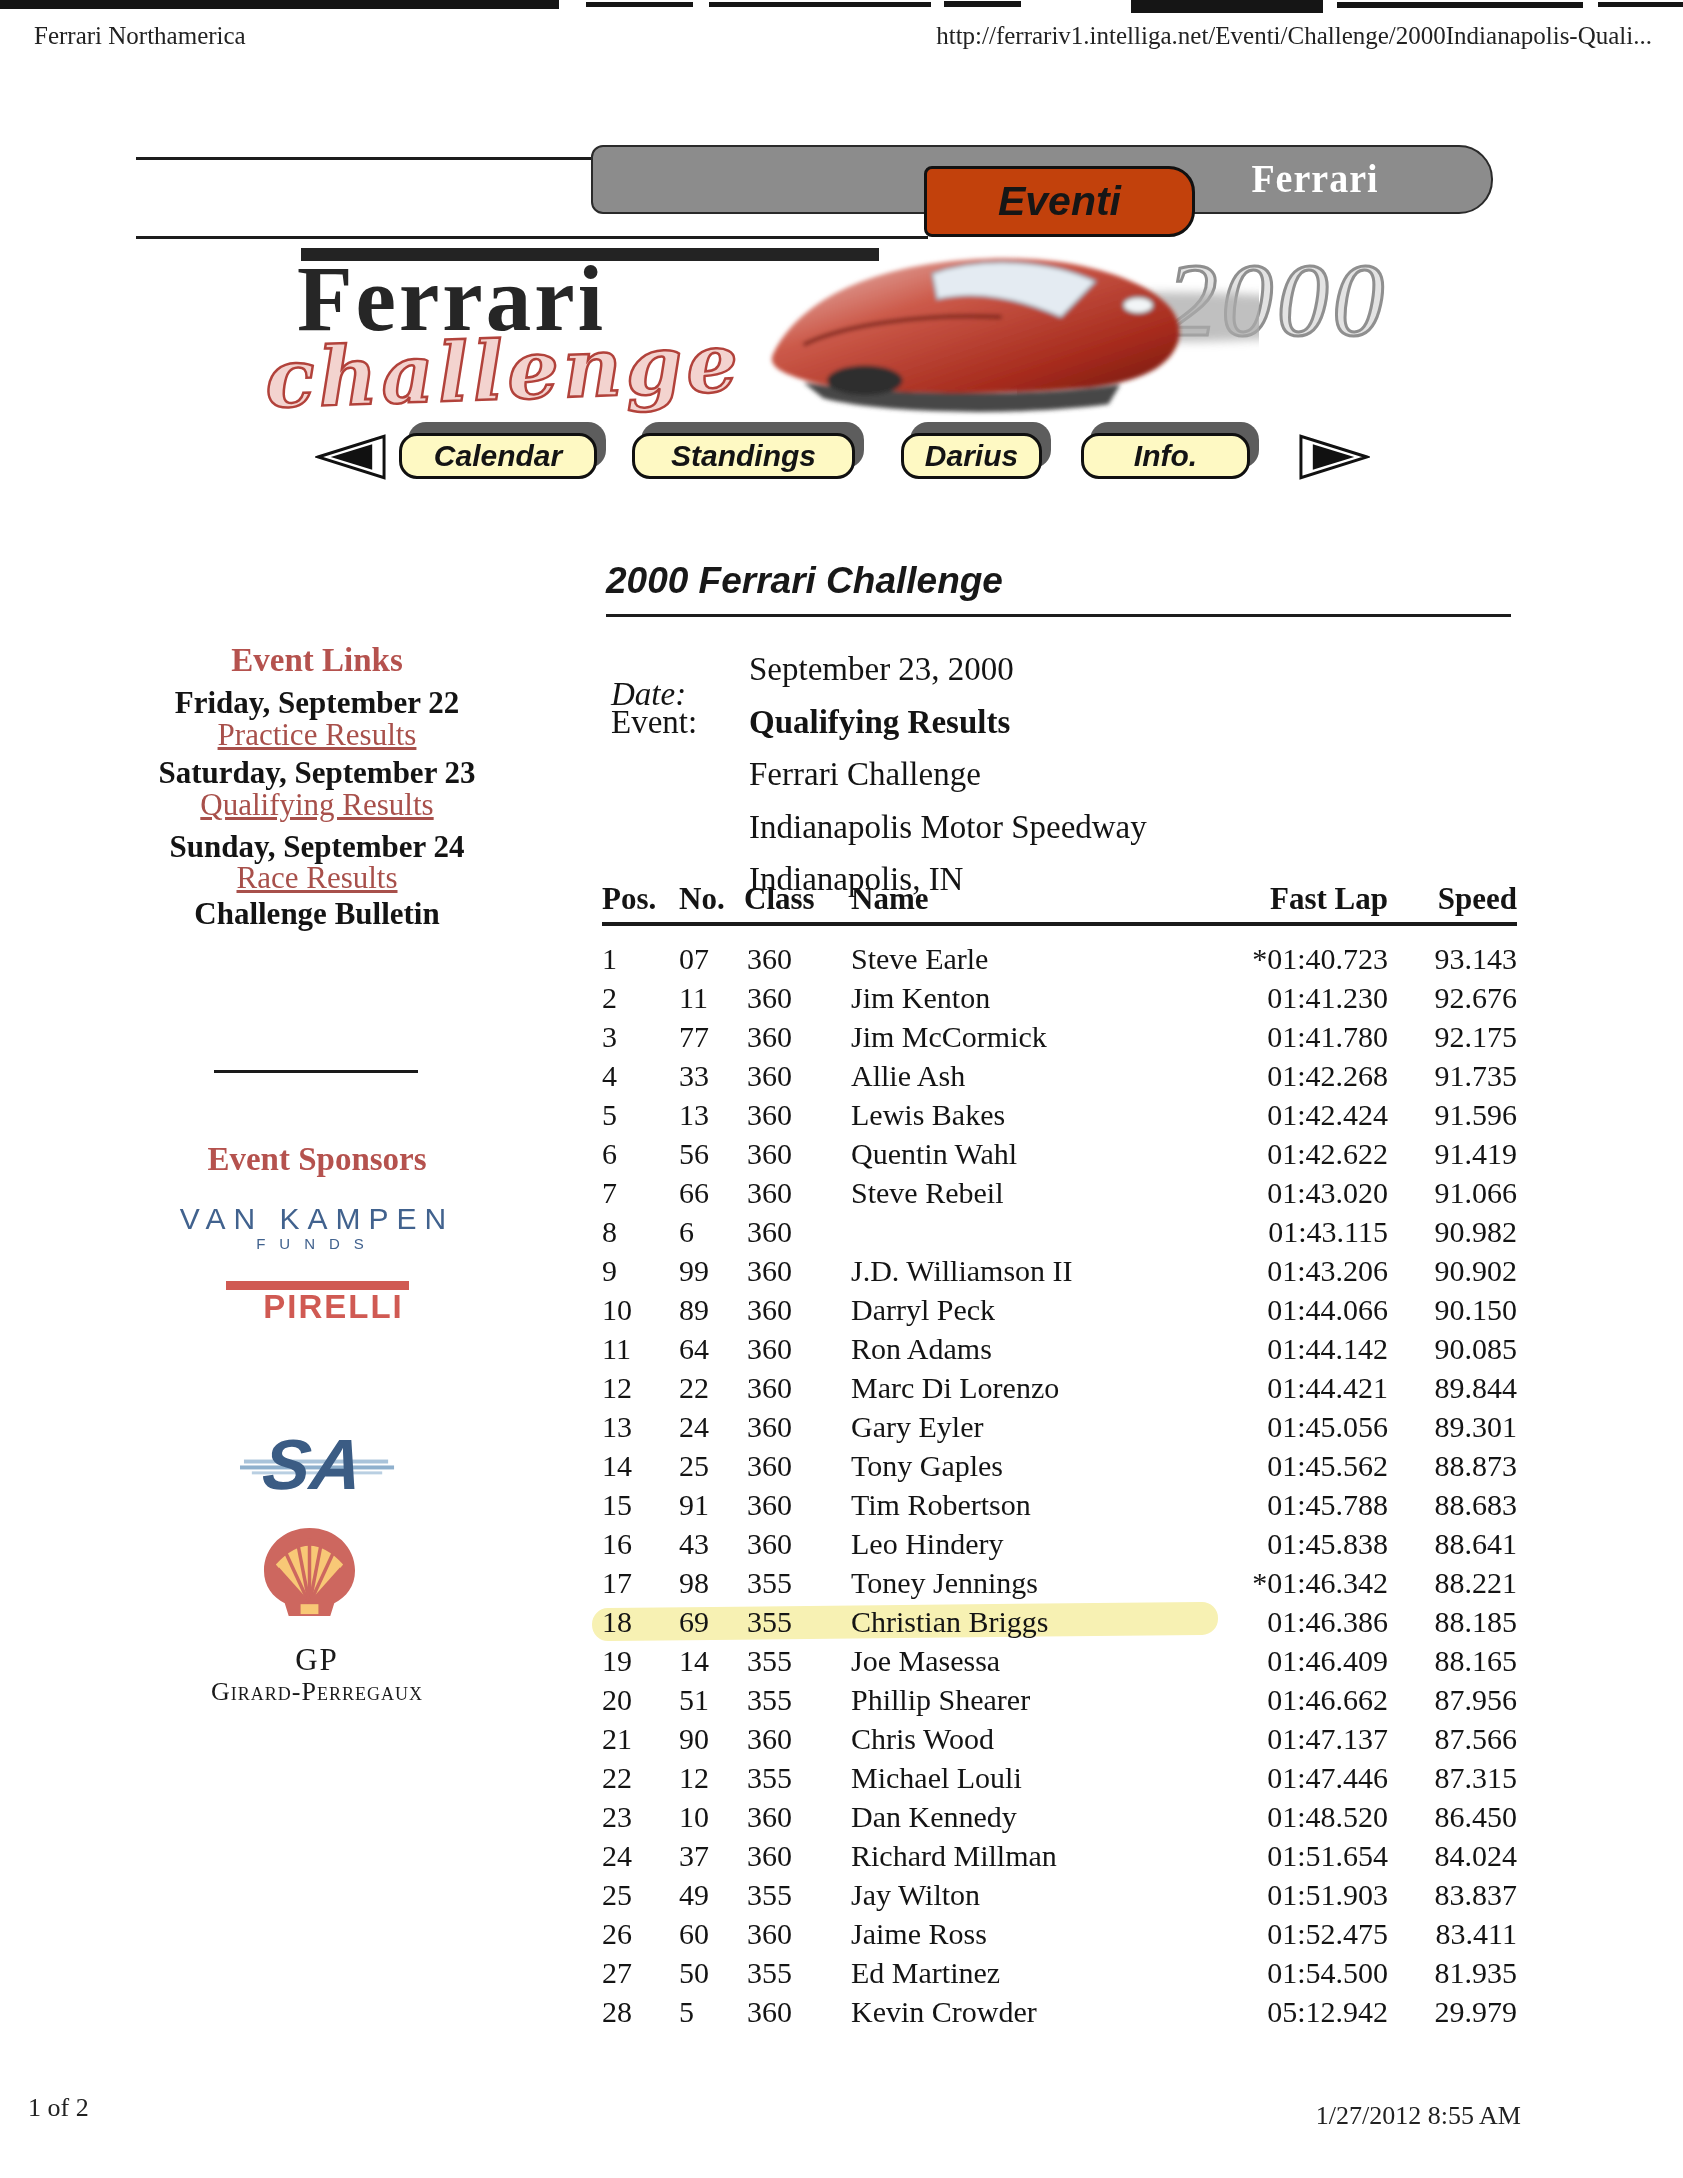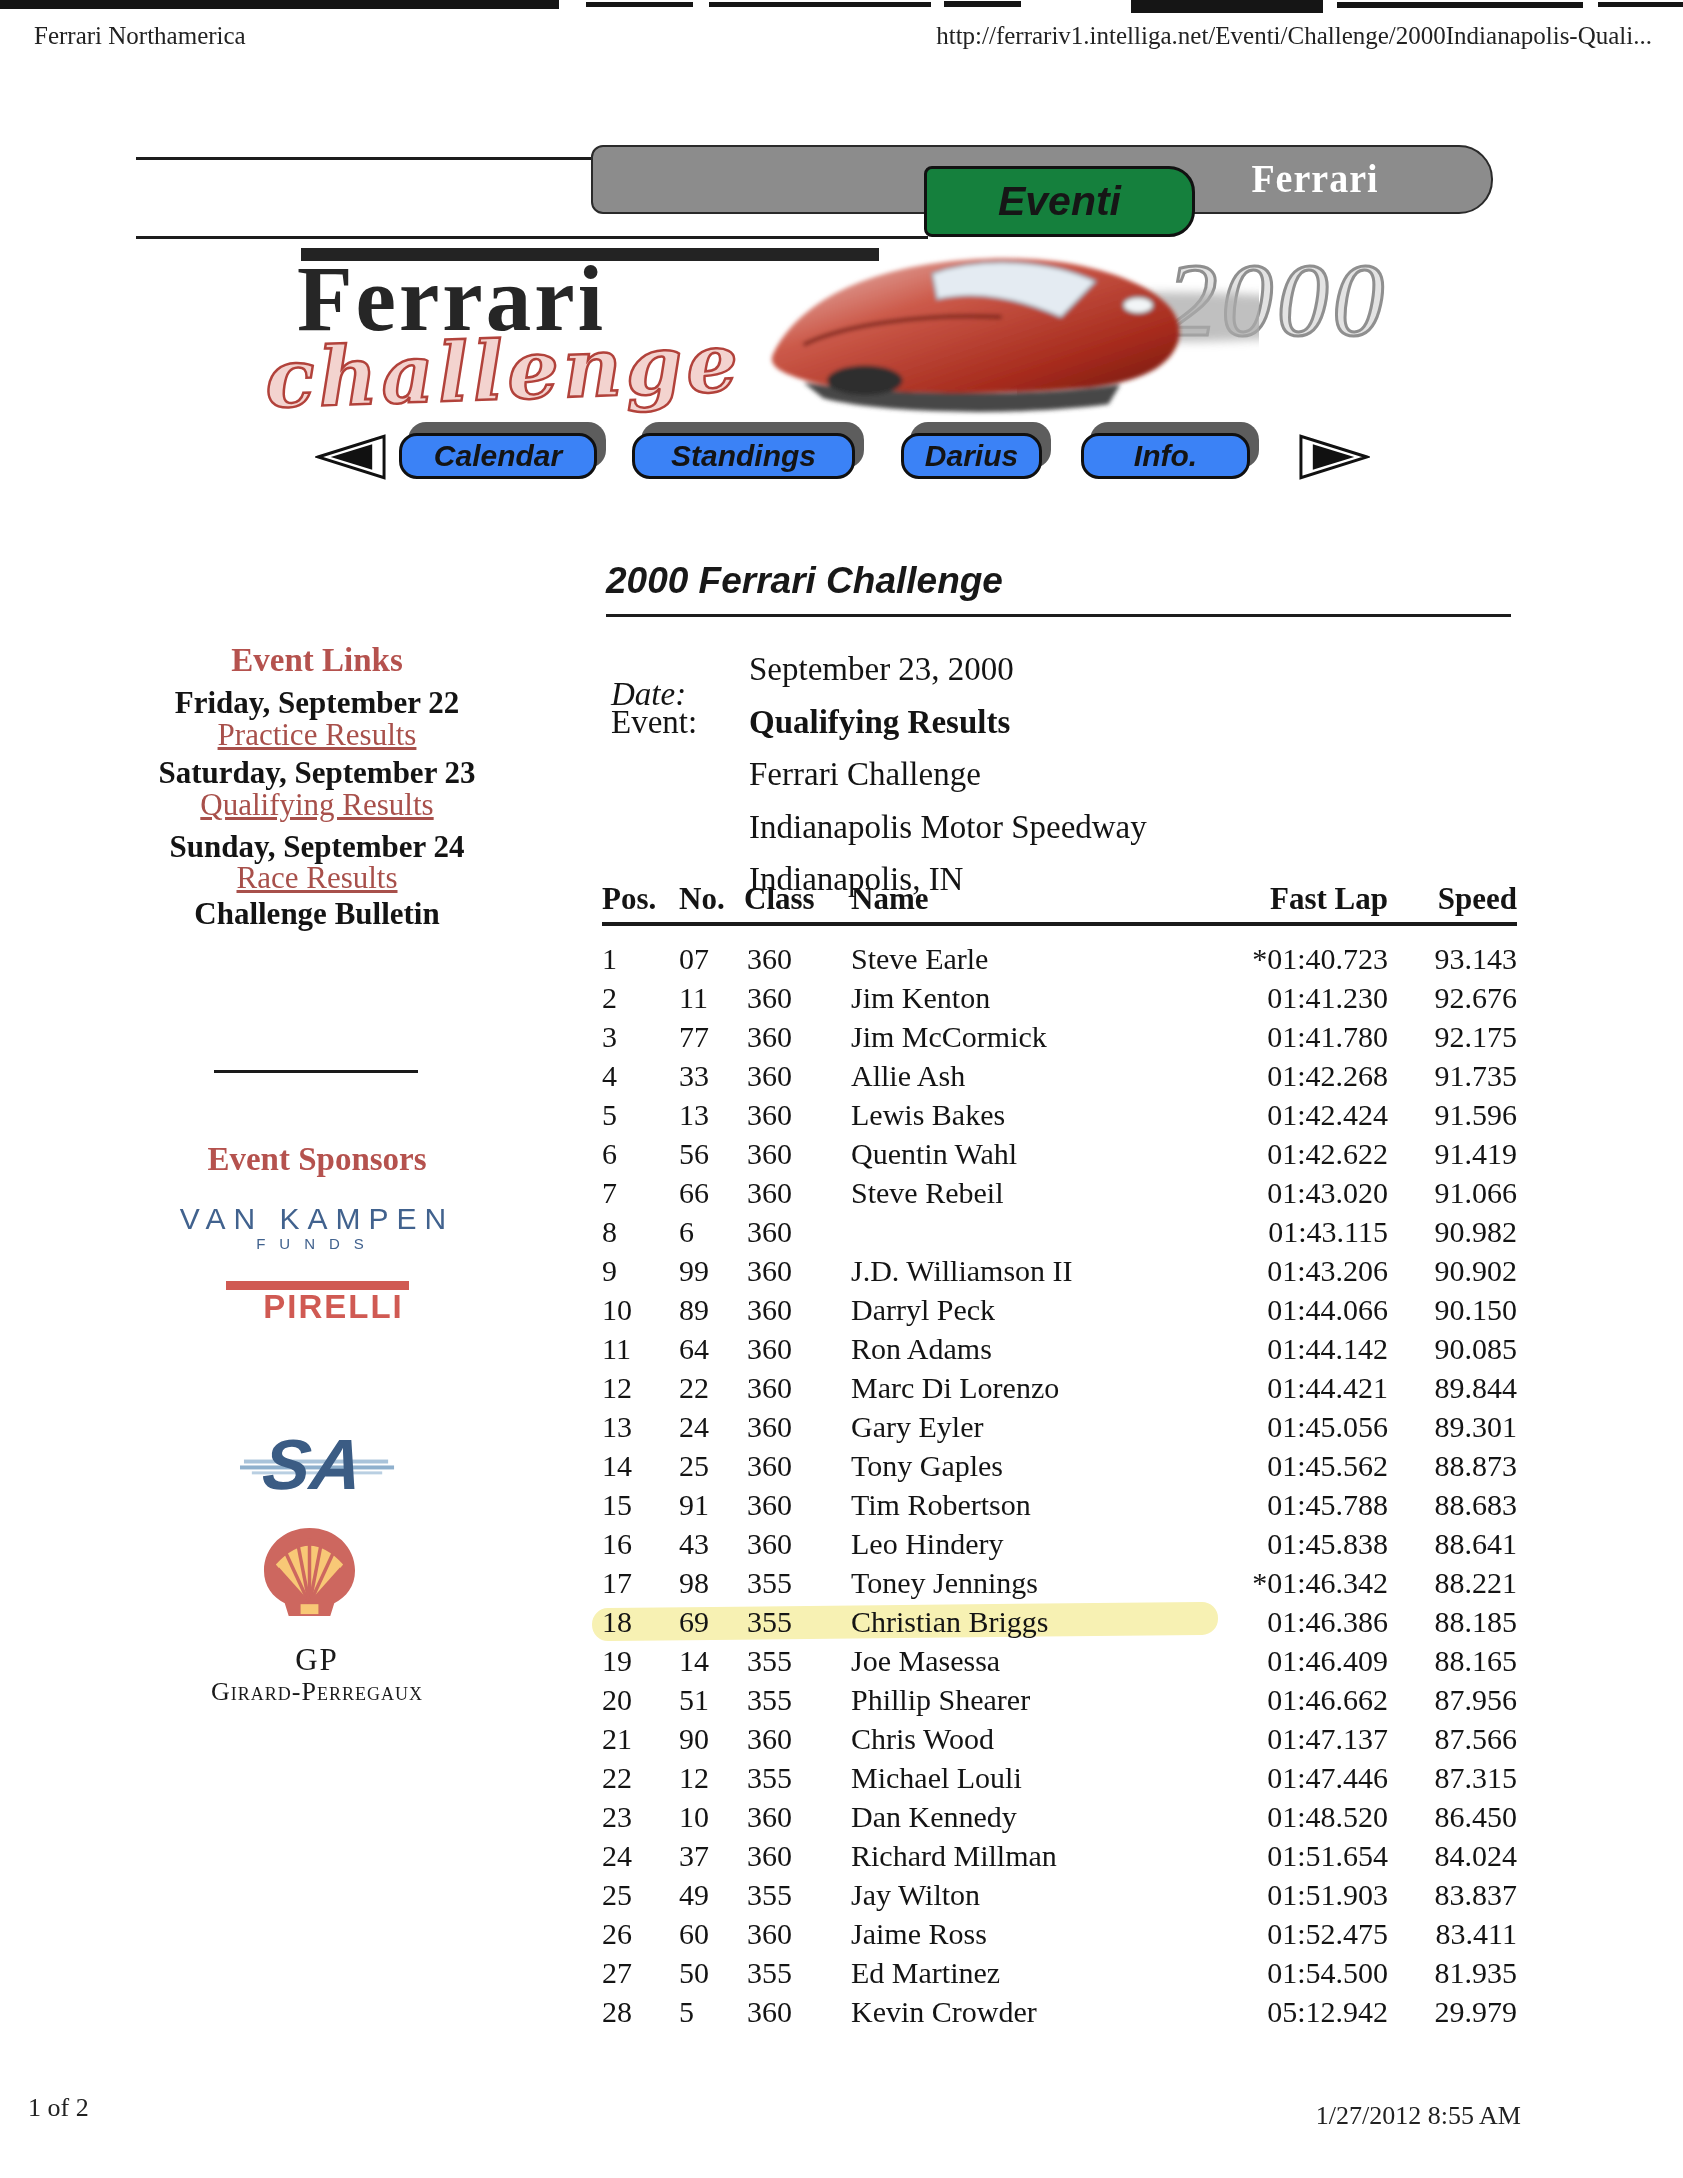--- a/index.html
+++ b/index.html
@@ -11,35 +11,35 @@
   
   .phead{font-size:25px;color:#222;}
   .pfoot{font-size:26px;color:#222;}
   
   .lineA{left:136px;top:157px;width:457px;height:3px;background:#1c1c1c;}
   .graybar{left:591px;top:145px;width:902px;height:69px;background:#8c8c8c;border:2px solid #2a2a2a;
            border-radius:12px 34px 34px 12px;box-sizing:border-box;}
   .ferrari-tab-text{left:1216px;top:156px;width:198px;text-align:center;color:#ffffff;
            font-family:"Liberation Serif",serif;font-weight:700;font-size:38px;letter-spacing:1px;
            transform:scaleY(1.08);}
-  .eventi-tab{left:924px;top:166px;width:271px;height:71px;background:#15803d;border:3px solid #111;
+  .eventi-tab{left:924px;top:166px;width:271px;height:71px;background:#c2410c;border:3px solid #111;
            border-radius:8px 26px 26px 8px;box-sizing:border-box;z-index:3;display:flex;align-items:center;justify-content:center;}
   .eventi-tab span{font-family:"Liberation Sans",sans-serif;font-weight:700;font-style:italic;font-size:41px;color:#161616;}
   .lineB{left:136px;top:236px;width:792px;height:3px;background:#1c1c1c;z-index:2;}
   
   .fbar{left:301px;top:248px;width:578px;height:13px;background:#232323;z-index:2;}
   .fword{left:297px;top:253px;font-family:"Liberation Serif",serif;font-weight:700;font-size:91px;line-height:1;
          color:#262626;letter-spacing:3px;transform:scaleY(1.02);z-index:1;}
   .fscript{left:265px;top:323px;font-family:"DejaVu Serif",serif;font-style:italic;font-weight:700;font-size:81px;
          color:#f3d3cf;-webkit-text-stroke:2.5px #b2423b;letter-spacing:4px;transform:rotate(-2deg);z-index:1;}
   .year2000{left:1166px;top:249px;font-family:"Liberation Serif",serif;font-style:italic;font-size:103px;line-height:1;
          color:#e3e3e3;-webkit-text-stroke:3px #8f8f8f;letter-spacing:4px;z-index:2;}
   .carsvg{left:744px;top:226px;z-index:3;}
   
-  .navbtn{top:433px;height:46px;background:#3b82f6;border:3px solid #101010;border-radius:18px;box-sizing:border-box;
+  .navbtn{top:433px;height:46px;background:#fef9c3;border:3px solid #101010;border-radius:18px;box-sizing:border-box;
           display:flex;align-items:center;justify-content:center;box-shadow:9px -11px 0 #5d5d5d;z-index:2;}
   .navbtn span{font-family:"Liberation Sans",sans-serif;font-weight:700;font-style:italic;font-size:30px;color:#141414;}
   .arrow{top:433px;z-index:2;}
   
   .heading{left:606px;top:560px;font-family:"Liberation Sans",sans-serif;font-weight:700;font-style:italic;
            font-size:37px;color:#181818;}
   .heading-rule{left:606px;top:614px;width:905px;height:3px;background:#1c1c1c;}
   .info-label{font-size:33px;}
   .info-val{font-size:33px;}
   .bold{font-weight:700;}

